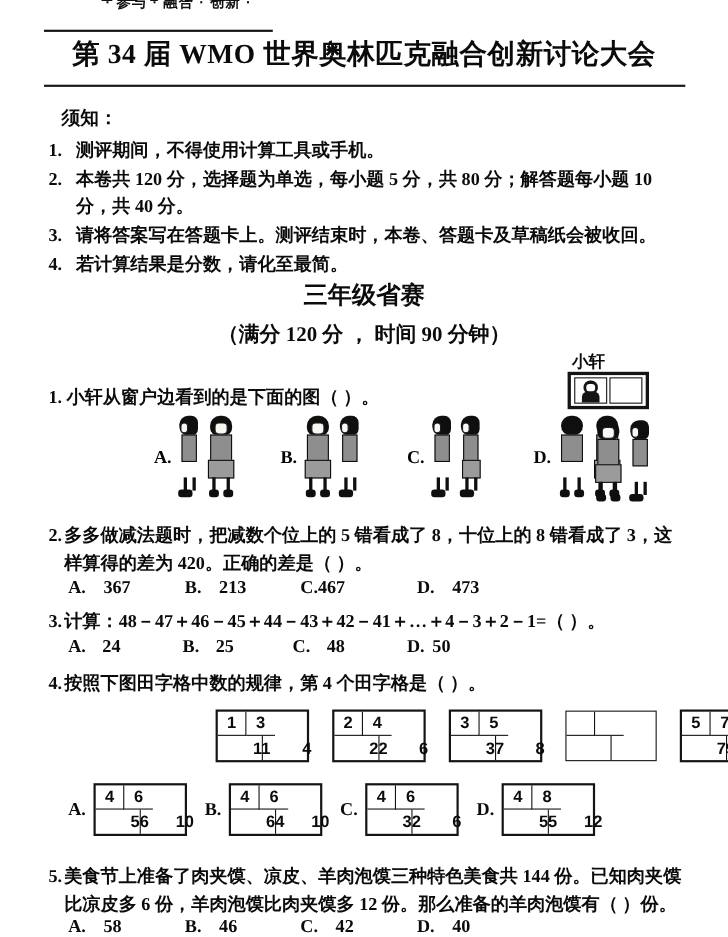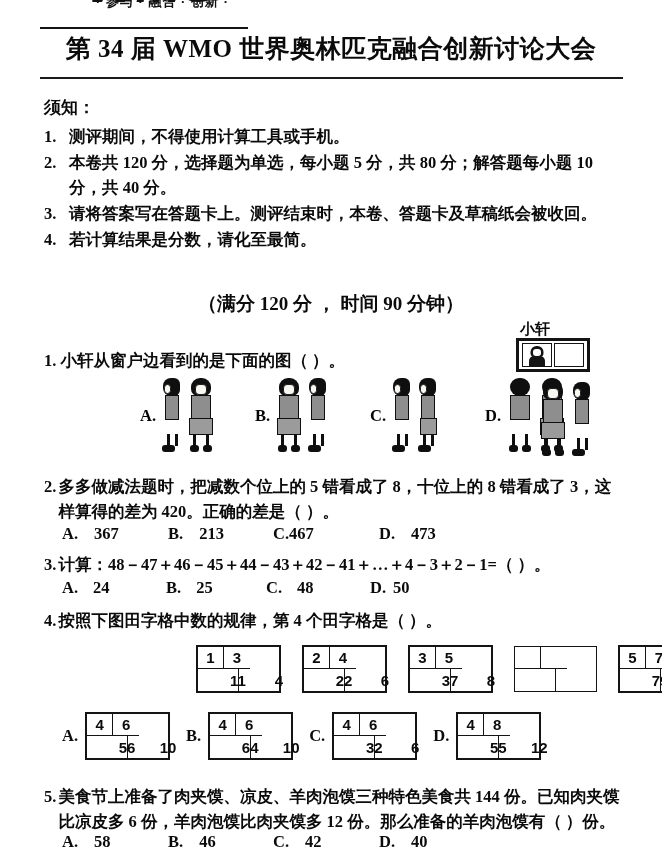--- a/index.html
+++ b/index.html
@@ -78,21 +78,21 @@
     left: 40px;
     top: 77px;
     width: 583px;
     height: 1.6px;
     background: #1a1a1a;
   }
 
   
   .notice-head {
     position: absolute;
-    left: 44px;
+    left: 56px;
     top: 96px;
     font-size: 17px;
     font-weight: 700;
   }
   .notice-list {
     position: absolute;
     left: 44px;
     top: 124px;
     width: 580px;
     font-size: 16.5px;
@@ -347,20 +347,21 @@
     <div class="notice-item">
       <span class="notice-num">3.</span>
       <span class="notice-txt">请将答案写在答题卡上。测评结束时，本卷、答题卡及草稿纸会被收回。</span>
     </div>
     <div class="notice-item">
       <span class="notice-num">4.</span>
       <span class="notice-txt">若计算结果是分数，请化至最简。</span>
     </div>
   </div>
 
+  <div class="grade-title">三年级省赛</div>
   <div class="score-line">（满分 120 分 ， 时间 90 分钟）</div>
 
 
   <div class="q" style="left:44px; top:348px; width:430px;">
     <div class="q-body">
       <span class="q-num">1.</span>
       <span class="q-text" style="margin-left:4px;">小轩从窗户边看到的是下面的图（     ）。</span>
     </div>
   </div>
 

